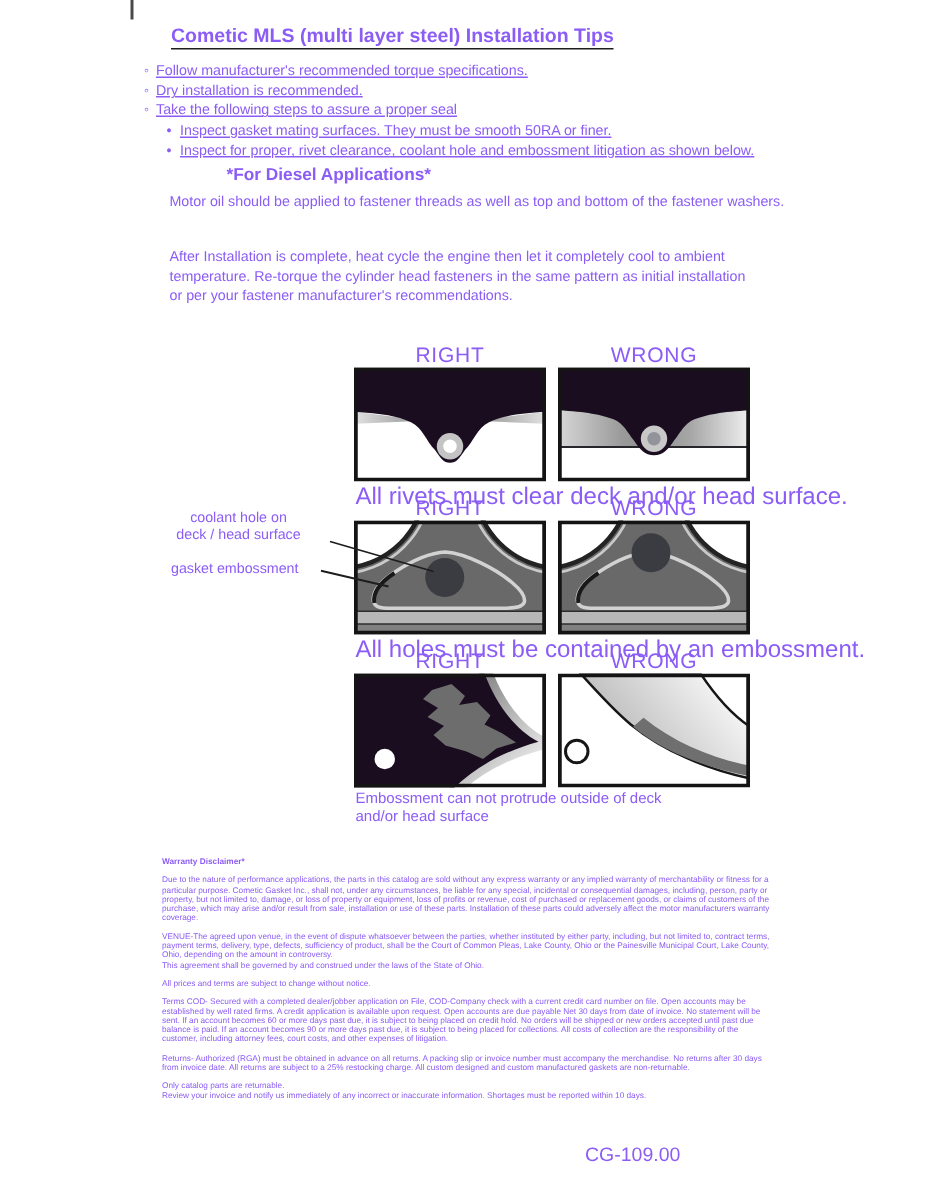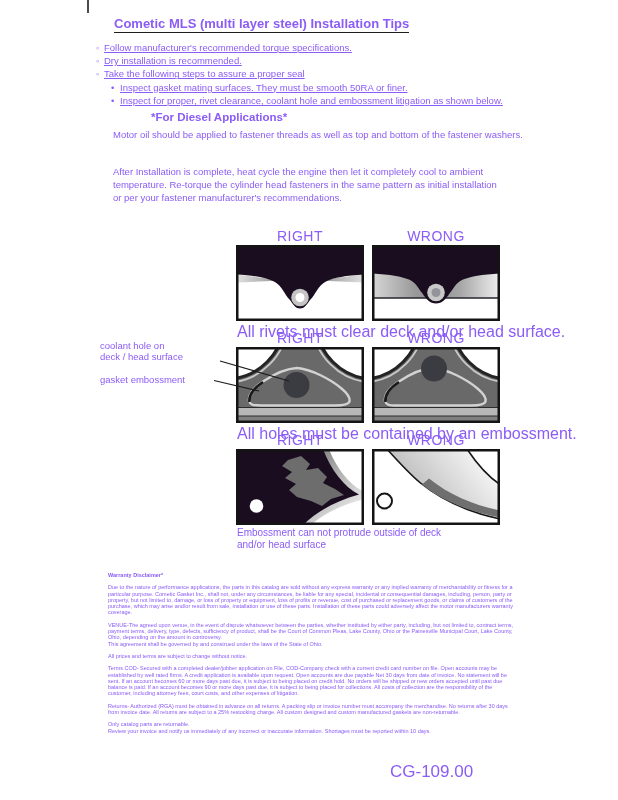--- a/index.html
+++ b/index.html
@@ -18,28 +18,28 @@
   .bullet.sub::before{content:"•";left:15px;}
 
   .diesel-heading{left:113px;top:111px;font-size:11.5px;font-weight:bold;margin-left:38px;}
   .para{left:113px;font-size:9.5px;line-height:13px;}
   .para div{white-space:nowrap;}
 
   .dw-label{position:absolute;width:128px;text-align:center;font-size:14px;letter-spacing:.5px;}
   .panel{position:absolute;width:128px;height:76px;}
   .caption{font-size:16px;white-space:nowrap;}
   .caption2{font-size:10px;line-height:12px;white-space:nowrap;}
-  .side-label{font-size:9.5px;line-height:11px;text-align:left;white-space:nowrap;}
+  .side-label{font-size:9.5px;line-height:11px;text-align:center;white-space:nowrap;}
 
   .warranty{left:108px;top:572px;width:406px;font-size:5.5px;line-height:6.3px;}
   .warranty p{margin:0 0 6px 0;}
   .warranty p.tight{margin-bottom:0;}
   .warranty .head{font-weight:bold;}
 
-  .footer-code{left:390px;top:762px;font-size:17px;}
+  .footer-code{left:390px;top:762px;font-size:13px;}
   .artifact{left:87px;top:0;width:2px;height:13px;background:#4a4a4a;}
   .overlay{position:absolute;left:0;top:0;pointer-events:none;}
 </style>
 </head>
 <body>
 
 <div class="page">
 
   <div class="abs artifact"></div>
 

